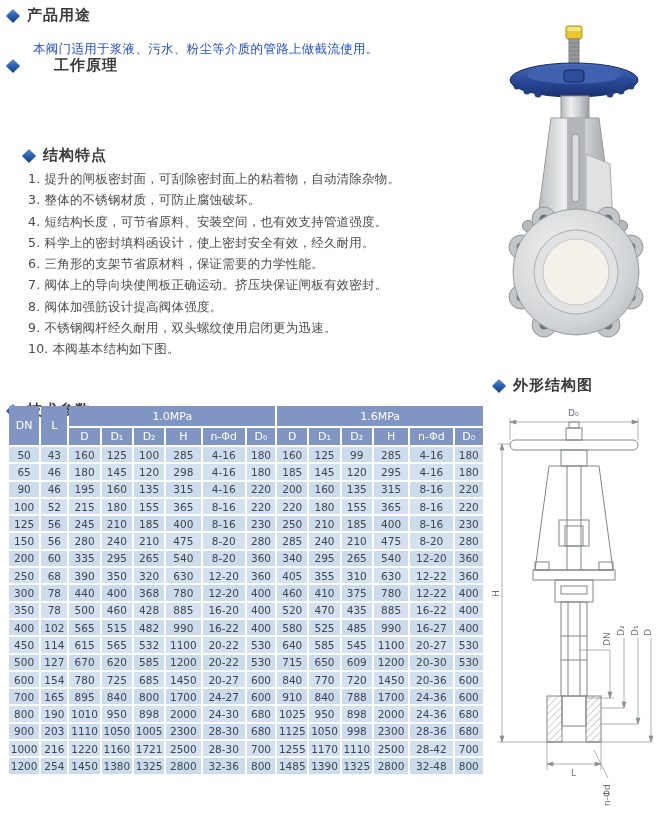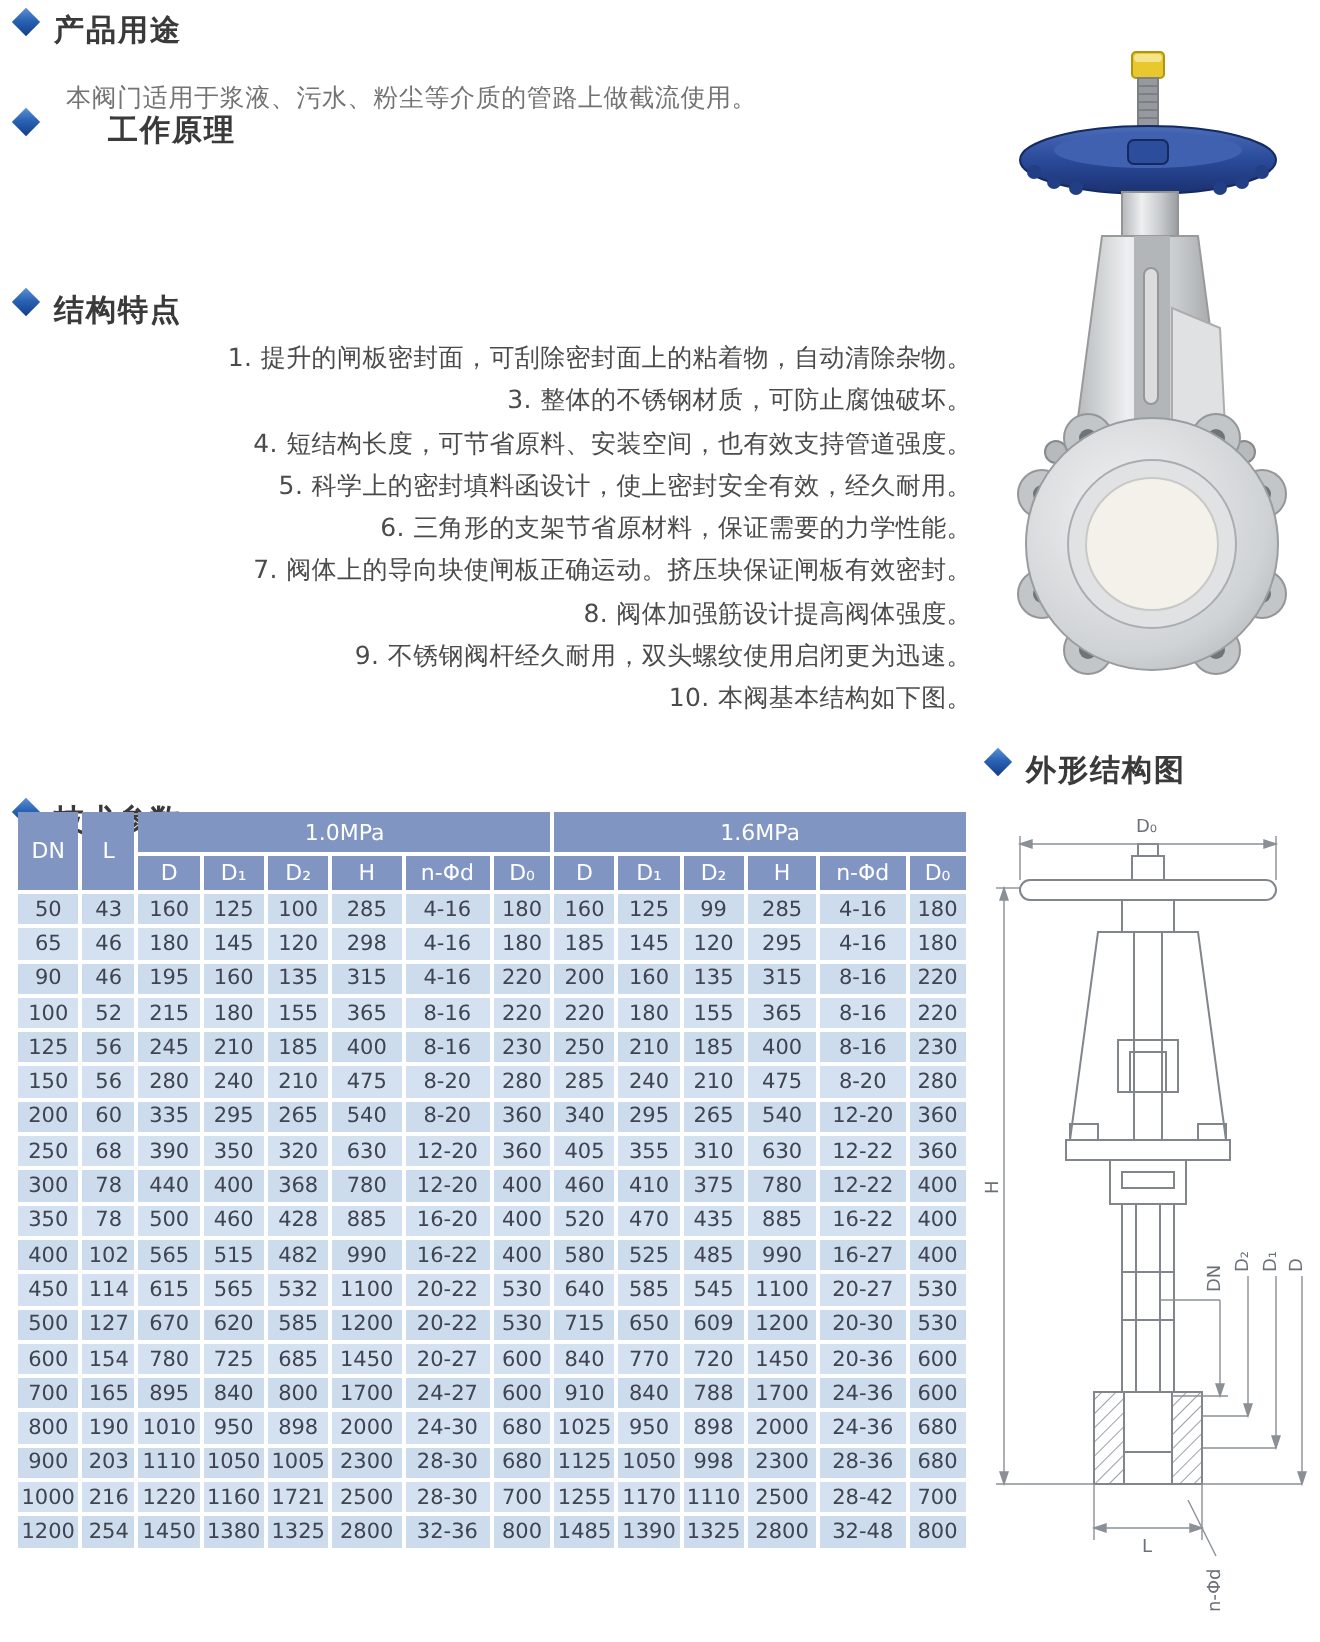--- a/index.html
+++ b/index.html
@@ -1,29 +1,29 @@
 <!DOCTYPE html>
 <html><head>
 <meta charset="utf-8">
 <style>
   * { box-sizing: border-box; }
   html,body { margin:0; padding:0; background:#ffffff; }
   body { width:660px; font-family:"DejaVu Sans","Liberation Sans",sans-serif; }
   .page { position:relative; width:660px; height:821px; background:#fff; overflow:hidden; }
 
-  .sec-head { position:absolute; display:flex; gap:9px;
+  .sec-head { position:absolute; display:flex; align-items:center; gap:9px;
               font-size:15px; font-weight:bold; color:#3a3a3a; letter-spacing:1px; }
   .diamond { width:10px; height:10px; flex:0 0 auto; transform:rotate(45deg);
              background:linear-gradient(135deg,#5b8fd6 0%,#2b63b4 45%,#123c8c 100%); }
 
-  .para { position:absolute; font-size:12.5px; color:#737373; line-height:1.6;
+  .para { position:absolute; font-size:12.5px; color:#1d4ed8; line-height:1.6;
           text-indent:2em; letter-spacing:0.3px; }
 
   .features { position:absolute; margin:0; padding:0; list-style:none;
-              font-size:12.5px; color:#4b4b4b; line-height:1.7; letter-spacing:0.2px;text-align:right; }
+              font-size:12.5px; color:#4b4b4b; line-height:1.7; letter-spacing:0.2px; }
 
   table.params { position:absolute; left:7px; top:404px; width:478px;
                  border-collapse:separate; border-spacing:2px; table-layout:fixed; }
   table.params th { background:#8095c2; color:#ffffff; font-weight:normal;
                     font-size:11px; padding:0; text-align:center; }
   table.params thead tr:first-child th { height:20px; }
   table.params thead tr:last-child th { height:17px; }
   table.params td { background:#ccdcec; color:#3f4450; font-size:10.5px;
                     text-align:center; height:15.3px; padding:0; white-space:nowrap; overflow:hidden; }
   table.params tbody tr:nth-child(even) td { background:#d3e1f0; }
@@ -42,21 +42,21 @@
     <span class="diamond"></span>
     <span>产品用途</span>
   </div>
   <p class="para" style="left:8px; top:26px; width:470px;">本阀门适用于浆液、污水、粉尘等介质的管路上做截流使用。</p>
 
   <div class="sec-head" style="left:8px; top:56px;gap:36px;">
     <span class="diamond"></span>
     <span>工作原理</span>
   </div>
 
-  <div class="sec-head" style="left:8px; top:146px;">
+  <div class="sec-head" style="left:24px; top:146px;">
     <span class="diamond"></span>
     <span>结构特点</span>
   </div>
   <ul class="features" style="left:28px; top:168px; width:458px;">
     <li>1. 提升的闸板密封面，可刮除密封面上的粘着物，自动清除杂物。</li>
     <li>3. 整体的不锈钢材质，可防止腐蚀破坏。</li>
     <li>4. 短结构长度，可节省原料、安装空间，也有效支持管道强度。</li>
     <li>5. 科学上的密封填料函设计，使上密封安全有效，经久耐用。</li>
     <li>6. 三角形的支架节省原材料，保证需要的力学性能。</li>
     <li>7. 阀体上的导向块使闸板正确运动。挤压块保证闸板有效密封。</li>

